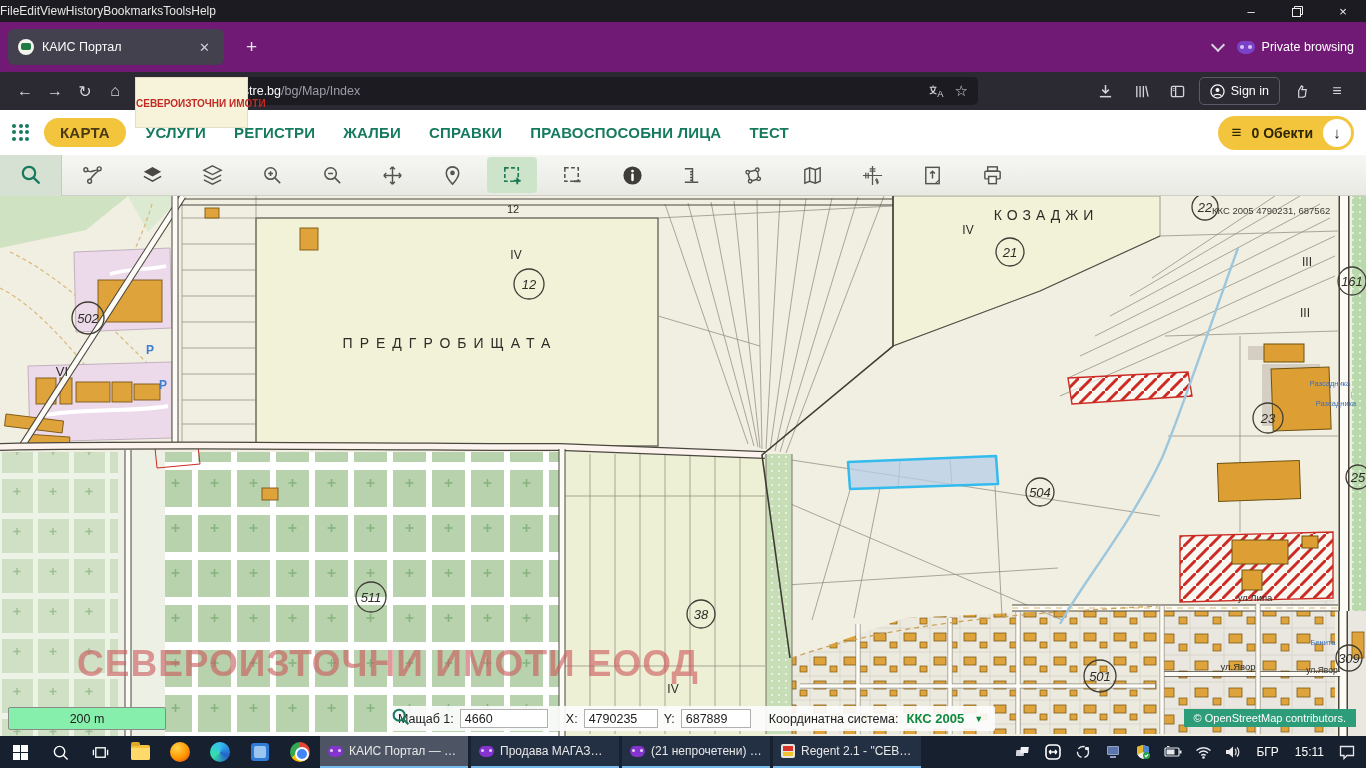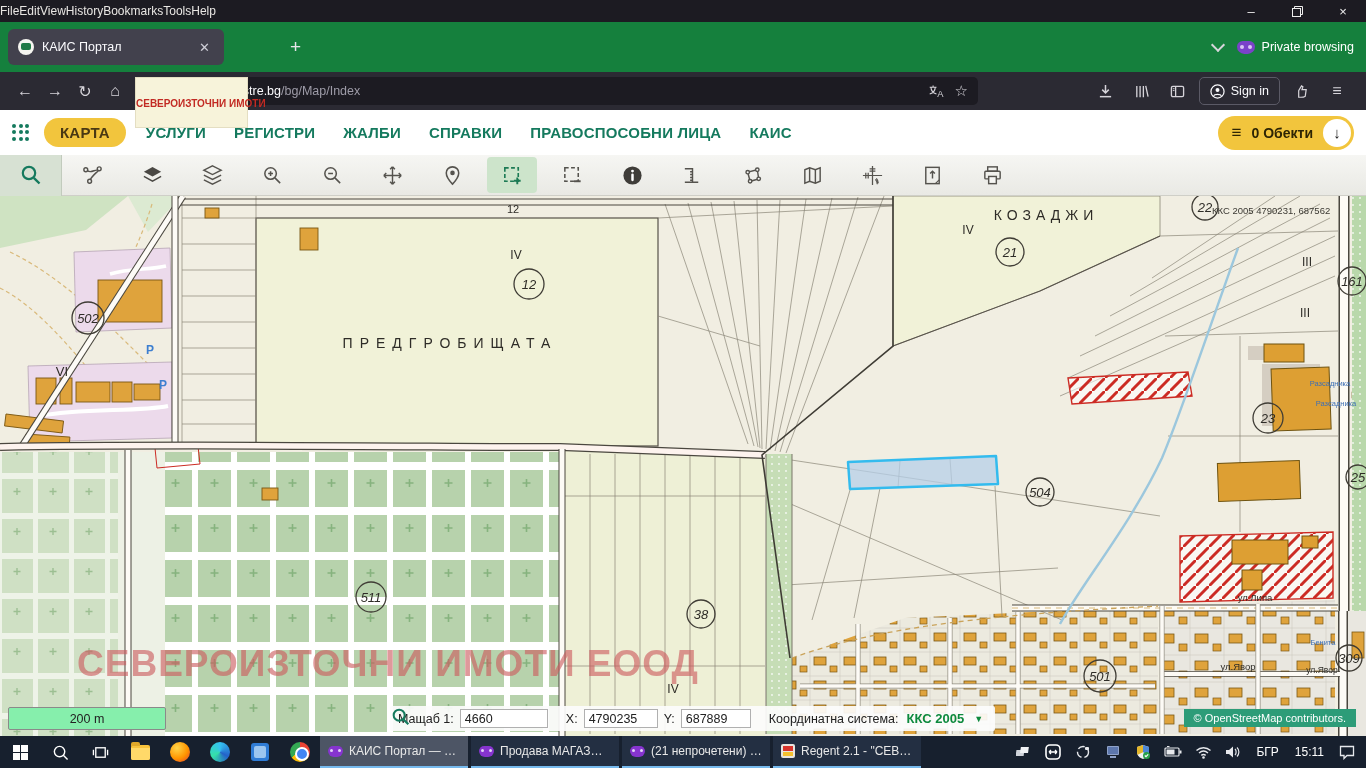--- a/index.html
+++ b/index.html
@@ -5,21 +5,21 @@
   html,body{margin:0;padding:0;background:#000;}
   *{box-sizing:border-box;font-family:"Liberation Sans",sans-serif;}
   .screen{position:relative;width:1366px;height:768px;overflow:hidden;background:#f1eee2;}
 
   
   .menubar{position:absolute;left:0;top:0;width:1366px;height:22px;background:#1c1b22;display:flex;align-items:center;color:#e8e6e3;font-size:12px;}
   .menubar .mitem{padding:0 0;cursor:default;}
   .winctl{margin-left:auto;display:flex;height:22px;}
   .winctl .wbtn{width:46px;height:22px;display:flex;align-items:center;justify-content:center;color:#eee;font-size:13px;}
 
-  .tabbar{position:absolute;left:0;top:22px;width:1366px;height:50px;background:#15803d;display:flex;align-items:center;gap:44px;}
+  .tabbar{position:absolute;left:0;top:22px;width:1366px;height:50px;background:#701a75;display:flex;align-items:center;}
   .tab{margin-left:8px;width:216px;height:36px;background:#42414d;border-radius:6px;display:flex;align-items:center;padding:0 10px;color:#fbfbfe;font-size:12.5px;}
   .tab .favicon{width:16px;height:16px;border-radius:50%;background:#f5f5f0;position:relative;margin-right:8px;flex:0 0 16px;}
   .tab .favicon::after{content:"";position:absolute;left:3px;top:4px;width:10px;height:7px;background:#1f7a46;border-radius:2px;}
   .tab .tab-title{flex:1;white-space:nowrap;overflow:hidden;}
   .tab .tclose{color:#cfcfd8;font-size:13px;padding:2px 4px;border-radius:3px;}
   .newtab{color:#e6e4e9;font-size:19px;margin-left:14px;padding:0 8px;}
   .tabbar-right{margin-left:auto;display:flex;align-items:center;gap:14px;padding-right:12px;color:#e8e6e3;}
   .chev{width:10px;height:10px;border-right:2px solid #d7d5db;border-bottom:2px solid #d7d5db;transform:rotate(45deg);margin-top:-4px;}
   .pb-badge{display:flex;align-items:center;gap:7px;font-size:12.5px;color:#fff;}
   .mask-icon{width:18px;height:13px;background:#7a42c9;border-radius:7px 7px 9px 9px;position:relative;}
@@ -206,21 +206,21 @@
         <i></i>
         <i></i>
         <i></i>
       </span>
     <span class="nav-item active">КАРТА</span>
     <span class="nav-item">УСЛУГИ</span>
     <span class="nav-item">РЕГИСТРИ</span>
     <span class="nav-item">ЖАЛБИ</span>
     <span class="nav-item">СПРАВКИ</span>
     <span class="nav-item">ПРАВОСПОСОБНИ ЛИЦА</span>
-    <span class="nav-item">КАИС</span>
+    <span class="nav-item">ТЕСТ</span>
     <div class="objects-pill">
       <span class="ham">≡</span>
       <span class="olabel">0 Обекти</span>
       <span class="dl">↓</span>
     </div>
   </div>
 
   <div class="maptoolbar">
     <div class="tool-search">
       <svg width="24" height="24" viewBox="0 0 24 24">

